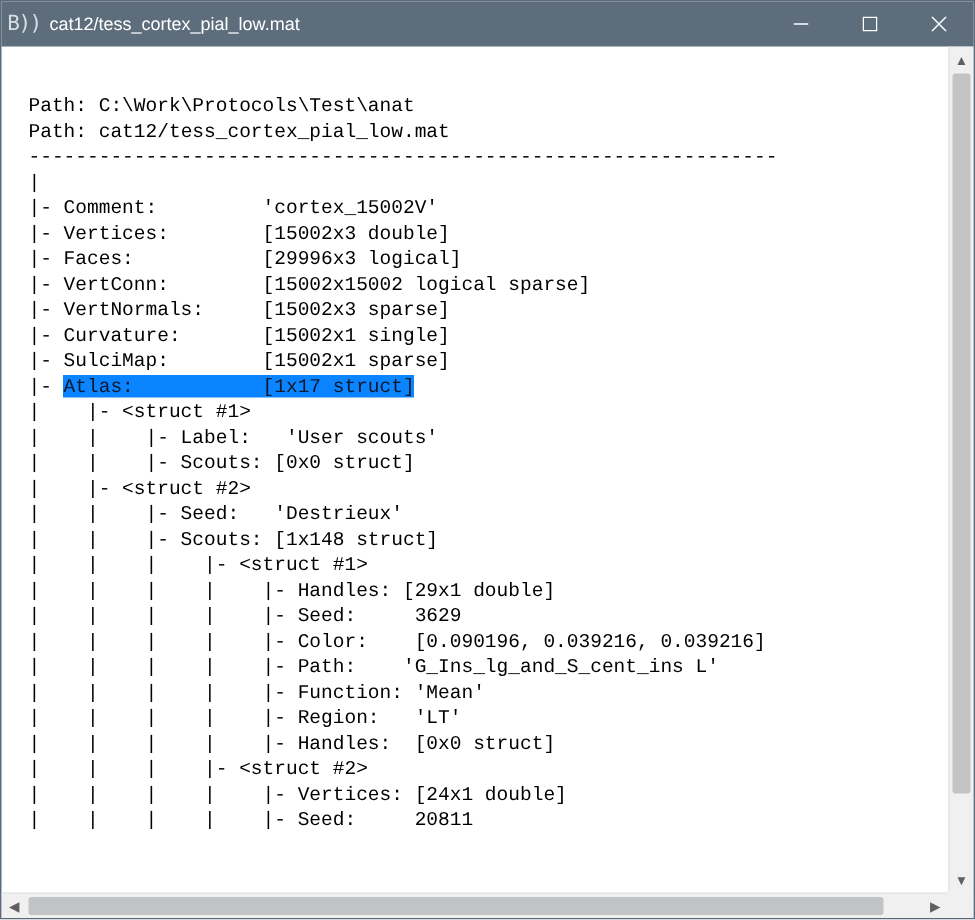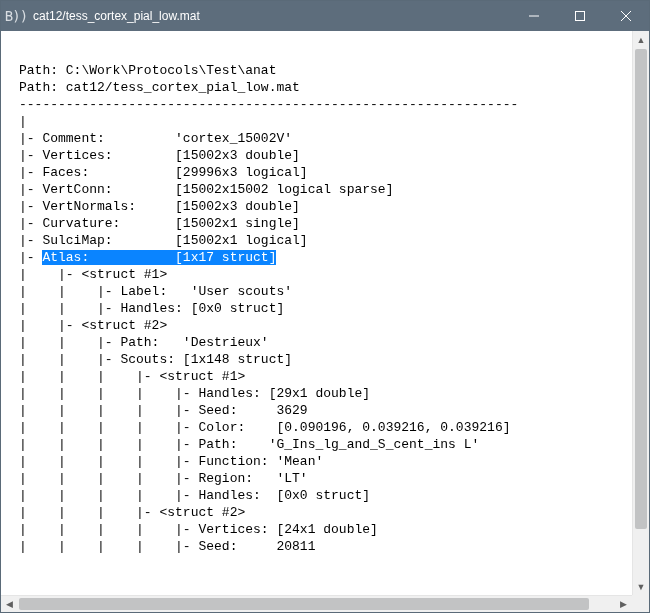--- a/index.html
+++ b/index.html
@@ -78,21 +78,21 @@
   
   .mono {
     font-family: Consolas, "Courier New", monospace;
     font-size: 13px;
     line-height: 17px;
     white-space: pre;
     color: #000;
   }
   .hl {
     background: #0a84ff;
-    color: #ffffff;
+    color: #0f172a;
     font-family: Liberation Mono, monospace;
   }
   
   .scroll-v {
     position: absolute;
     top: 0;
     right: 0;
     bottom: 17px;
     width: 17px;
     background: #f0f0f0;
@@ -192,29 +192,29 @@
   <div class="content-wrap">
     <div class="content mono">
 <span><span>Path: </span><span>C:\Work\Protocols\Test\anat</span></span>
 <span><span>Path: </span><span>cat12/tess_cortex_pial_low.mat</span></span>
 <span>----------------------------------------------------------------</span>
 <span>|</span>
 <span>|- Comment:         'cortex_15002V'</span>
 <span>|- Vertices:        [15002x3 double]</span>
 <span>|- Faces:           [29996x3 logical]</span>
 <span>|- VertConn:        [15002x15002 logical sparse]</span>
-<span>|- VertNormals:     [15002x3 double]</span>
+<span>|- VertNormals:     [15002x3 sparse]</span>
 <span>|- Curvature:       [15002x1 single]</span>
-<span>|- SulciMap:        [15002x1 logical]</span>
+<span>|- SulciMap:        [15002x1 sparse]</span>
 <span><span>|- </span><span class="hl">Atlas:           [1x17 struct]</span></span>
 <span>|    |- &lt;struct #1&gt;</span>
 <span>|    |    |- Label:   'User scouts'</span>
-<span>|    |    |- Handles: [0x0 struct]</span>
+<span>|    |    |- Scouts: [0x0 struct]</span>
 <span>|    |- &lt;struct #2&gt;</span>
-<span>|    |    |- Path:   'Destrieux'</span>
+<span>|    |    |- Seed:   'Destrieux'</span>
 <span>|    |    |- Scouts: [1x148 struct]</span>
 <span>|    |    |    |- &lt;struct #1&gt;</span>
 <span>|    |    |    |    |- Handles: [29x1 double]</span>
 <span>|    |    |    |    |- Seed:     3629</span>
 <span>|    |    |    |    |- Color:    [0.090196, 0.039216, 0.039216]</span>
 <span>|    |    |    |    |- Path:    'G_Ins_lg_and_S_cent_ins L'</span>
 <span>|    |    |    |    |- Function: 'Mean'</span>
 <span>|    |    |    |    |- Region:   'LT'</span>
 <span>|    |    |    |    |- Handles:  [0x0 struct]</span>
 <span>|    |    |    |- &lt;struct #2&gt;</span>

